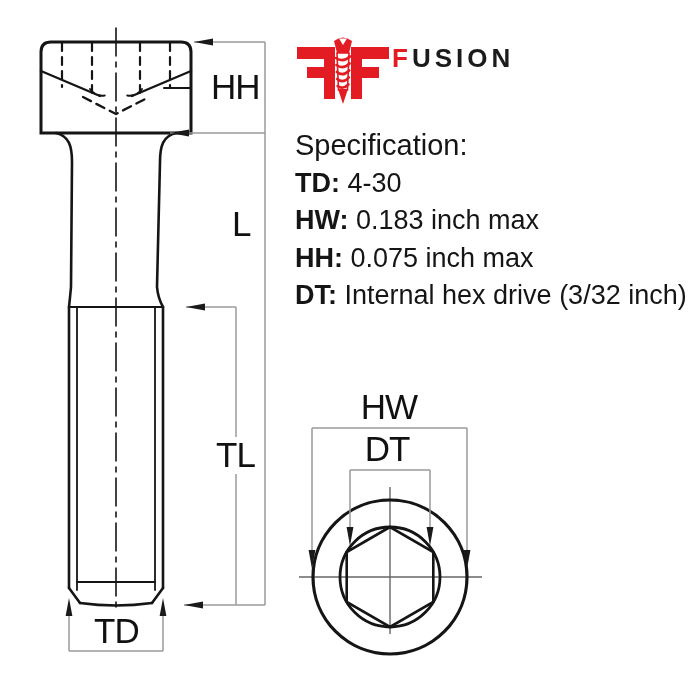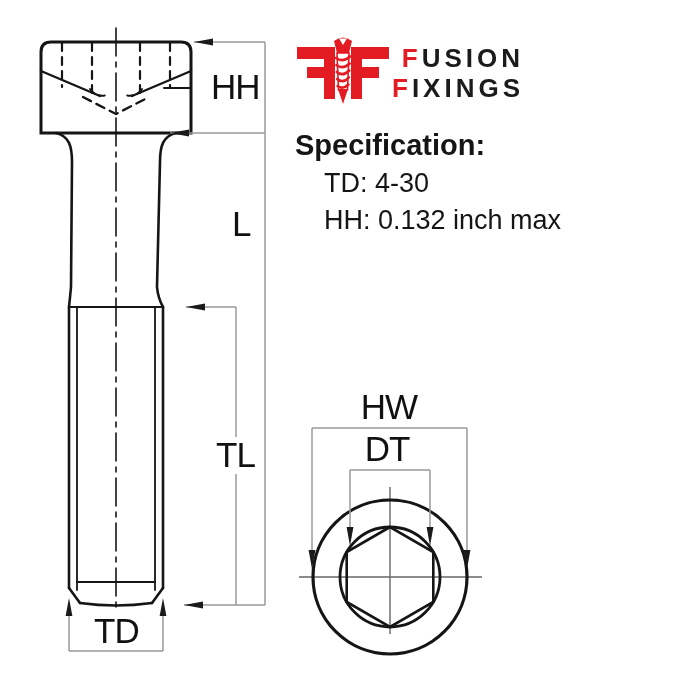--- a/index.html
+++ b/index.html
@@ -10,23 +10,23 @@
   .abs{position:absolute;}
   
   .brand-text{
     left:392px;top:44px;
     font-weight:bold;font-size:26px;line-height:29.5px;letter-spacing:4px;
     color:#1b1b1b;white-space:nowrap;text-align:right;
   }
   .brand-text .lead{color:#e31b22;}
   
   .spec{left:295px;top:126px;width:395px;color:#151515;}
-  .spec-title{font-size:29px;font-weight:bold;line-height:39px;}
+  .spec-title{font-size:29px;font-weight:normal;line-height:39px;}
   .spec-row{font-size:27px;line-height:37.4px;white-space:nowrap;}
-  .spec-row b{font-weight:normal;margin-left:29px;}
+  .spec-row b{font-weight:bold;}
   
   svg text{
     font-family:"Liberation Sans", sans-serif;
     fill:#111;font-size:35px;letter-spacing:-1px;
   }
 </style>
 </head>
 <body>
 
 <svg class="abs" style="left:0;top:0" width="700" height="700" viewBox="0 0 700 700">
@@ -136,20 +136,21 @@
         <path d="M41.2,42 Q47,47 52.8,40.5"></path>
         <path d="M41.6,49 Q47,53 52.4,47.5"></path>
       </g>
       <path fill="#e31b22" d="M42,52 L52,52 L47,67 Z"></path>
     </g>
   </g>
 </svg>
 
 <div class="abs brand-text">
   <div><span class="lead">F</span><span>USION</span></div>
-  <div><span class="lead">F</span><span>IXINGS</span></div>
 </div>
 
 <div class="abs spec">
   <div class="spec-title">Specification:</div>
   <div class="spec-row"><b>TD:</b> <span>4-30</span></div>
-  <div class="spec-row"><b>HH:</b> <span>0.132 inch max</span></div>
+  <div class="spec-row"><b>HW:</b> <span>0.183 inch max</span></div>
+  <div class="spec-row"><b>HH:</b> <span>0.075 inch max</span></div>
+  <div class="spec-row"><b>DT:</b> <span>Internal hex drive (3/32 inch)</span></div>
 </div>
 
 </body></html>

